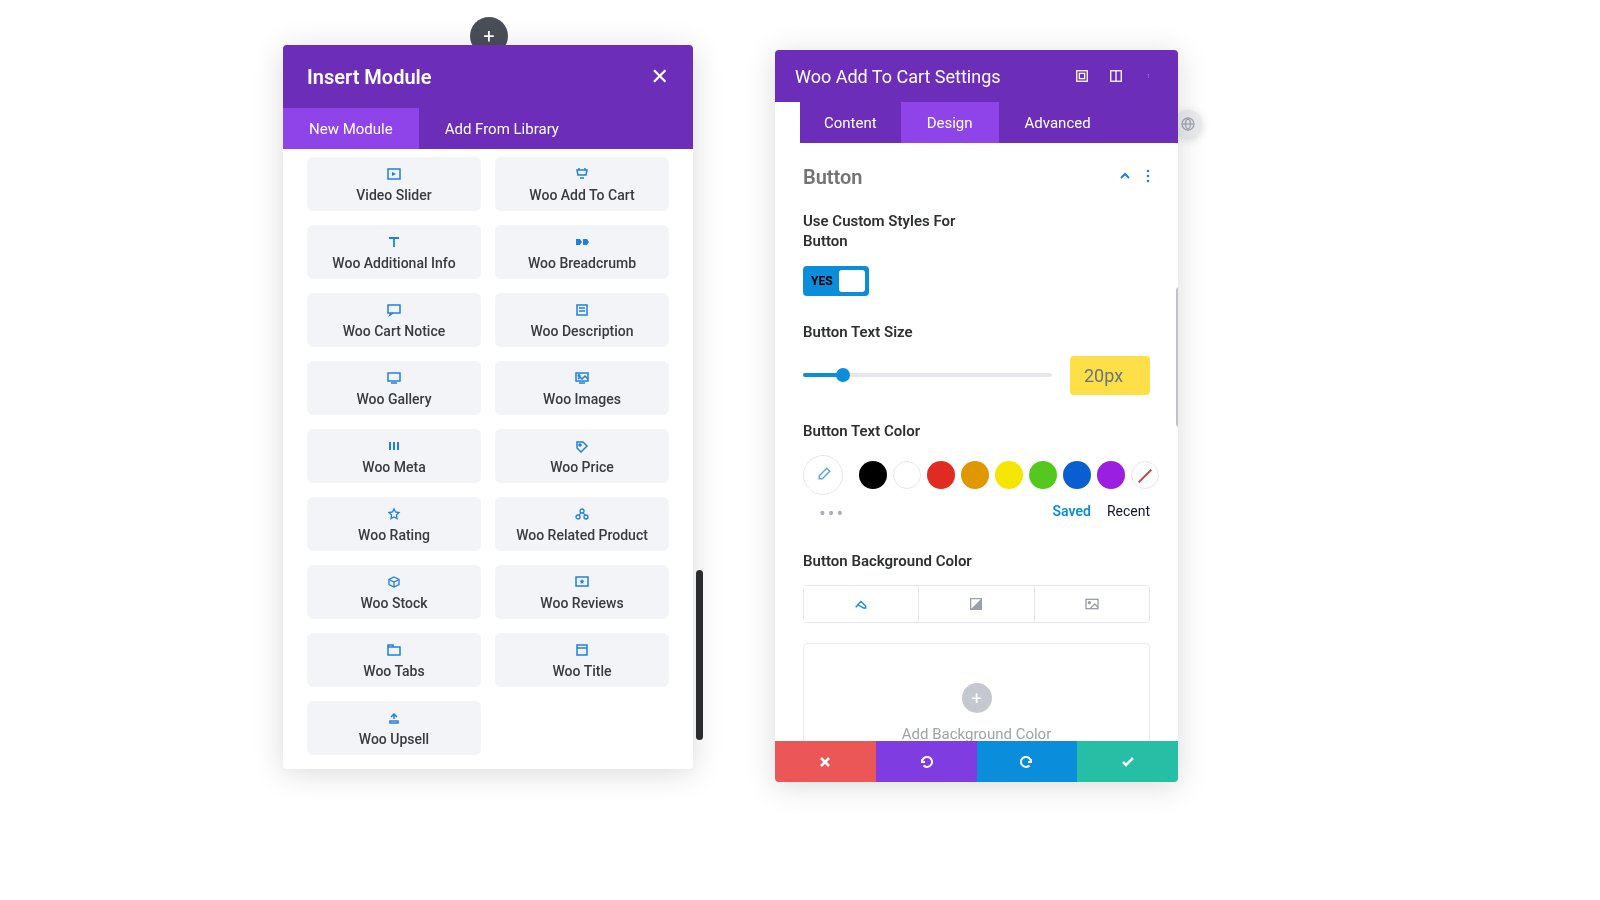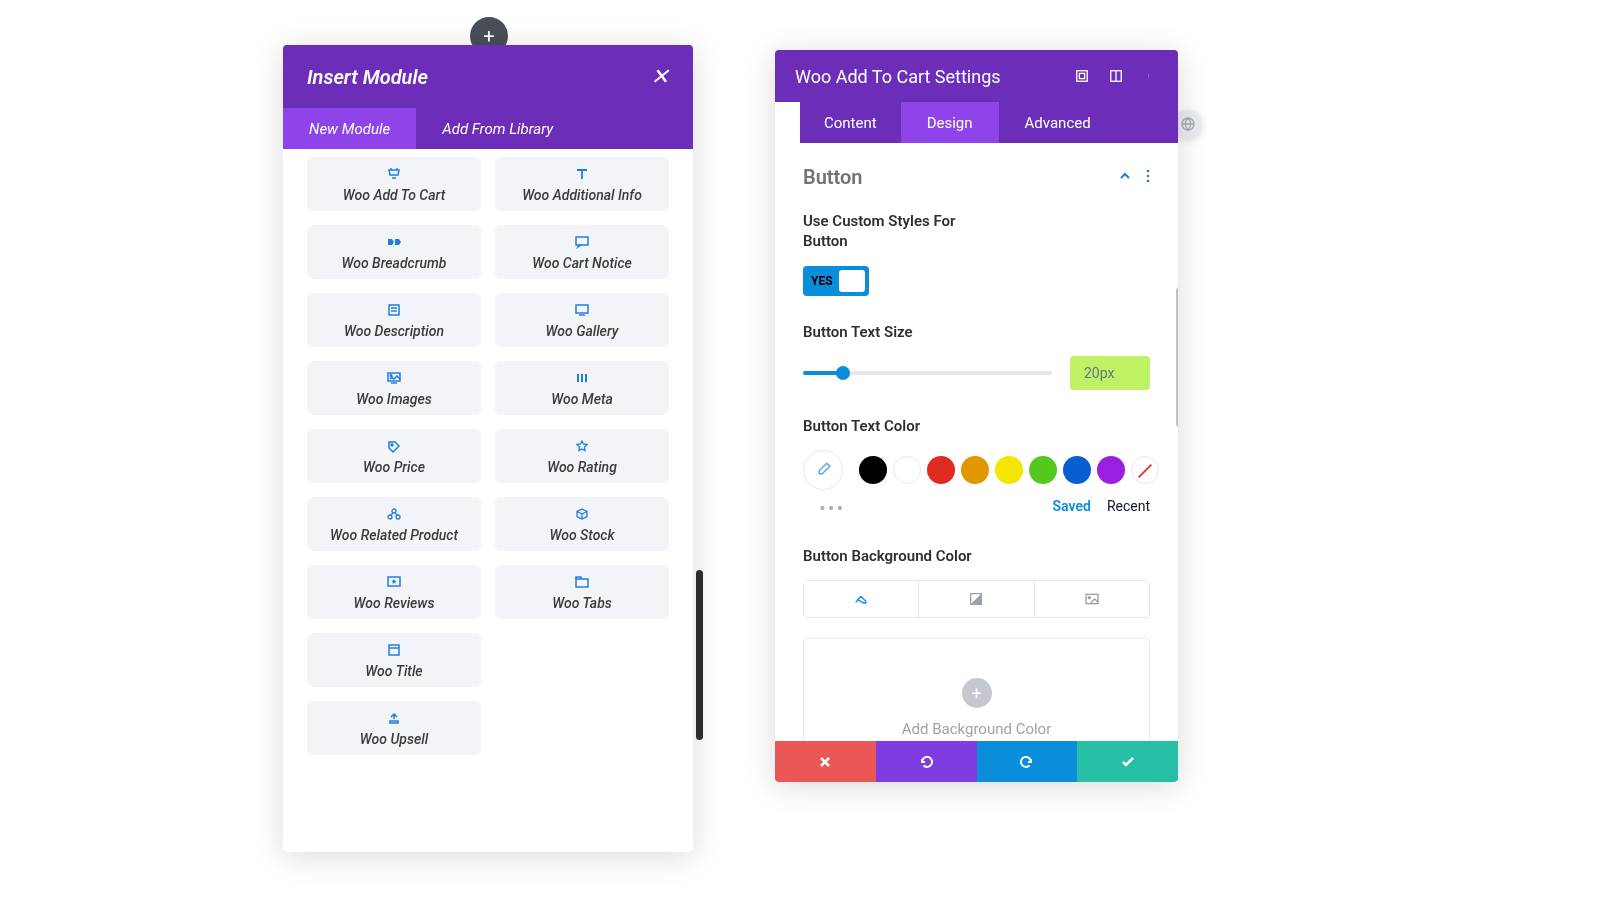--- a/index.html
+++ b/index.html
@@ -11,21 +11,21 @@
   position: relative;
 }
 .panel {
   position: absolute;
   background: #fff;
   box-shadow: 0 4px 30px rgba(0,0,0,0.15);
   border-radius: 4px;
 }
 
 
-.panel-left { left: 283px; top: 45px; width: 410px; height: 807px; z-index: 2; font-style: italic; }
+.panel-left { left: 283px; top: 45px; width: 410px; height: 724px; z-index: 2; }
 .panel-header {
   background: #6c2eb9;
   color: #fff;
   display: flex;
   align-items: center;
   justify-content: space-between;
   padding: 0 24px;
   height: 63px;
   border-top-left-radius: 4px;
   border-top-right-radius: 4px;
@@ -151,21 +151,21 @@
   gap: 6px;
   cursor: pointer;
 }
 .toggle span { color: #000000; font-size: 12px; font-weight: 700; }
 .toggle .knob { width: 26px; height: 22px; background: #fff; border-radius: 3px; }
 
 .slider-row { display:flex; align-items:center; gap: 18px; }
 .slider-track { flex:1; height:4px; background:#e5e7eb; border-radius:4px; position:relative; }
 .slider-fill { position:absolute; left:0; top:0; bottom:0; width:16%; background:#0a8ddb; border-radius:4px; }
 .slider-thumb { position:absolute; left:16%; top:50%; width:14px; height:14px; background:#0a8ddb; border-radius:50%; transform:translate(-50%,-50%); }
-.slider-value { background:#bef264; border-radius:4px; padding: 9px 14px; font-size:14px; color:#6b7280; min-width:80px; }
+.slider-value { background:#fde047; border-radius:4px; padding: 9px 14px; font-size:18px; color:#6b7280; min-width:80px; }
 
 .swatch-row { display:flex; gap: 6px; align-items:center; flex-wrap: nowrap; }
 .swatch { width:28px; height:28px; border-radius:50%; cursor:pointer; flex:0 0 auto; }
 .swatch.picker { border:1px solid #e5e7eb; background:#fff; display:flex; align-items:center; justify-content:center; width:40px; height:40px; margin-right: 10px; }
 .swatch.picker svg { width:18px; height:18px; color:#5ba7e6; }
 .swatch.none { background: #fff; border:1px solid #e5e7eb; position:relative; }
 .swatch.none::after { content:""; position:absolute; left:4px; right:4px; top:50%; height:2px; background:#d33; transform:rotate(-45deg); }
 .swatch.white { border:1px solid #e5e7eb; }
 .swatch-dots { color:#adb0b6; font-size:20px; letter-spacing:2px; margin-left:16px; margin-top:6px; user-select:none; }
 .swatch-labels { display:flex; justify-content:flex-end; gap:16px; margin-top:8px; font-size:14px; }
@@ -213,20 +213,29 @@
     <div class="panel-title">Insert Module</div>
     <div class="close-x">✕</div>
   </div>
   <div class="tabs">
     <div class="tab active">New Module</div>
     <div class="tab">Add From Library</div>
     <div class="tabs-spacer"></div>
   </div>
   <div class="module-body">
     <div class="module-grid">
+      <div class="module-card">
+        <div class="icon">
+            <svg width="16" height="14" viewBox="0 0 16 14" fill="none" stroke="currentColor" stroke-width="1.5">
+              <rect x="2" y="2" width="12" height="10"></rect>
+              <path d="M6 5l4 2-4 2z" fill="currentColor" stroke="none"></path>
+            </svg>
+          </div>
+        <div class="label">Video Slider</div>
+      </div>
       <div class="module-card">
         <div class="icon">
             <svg width="16" height="14" viewBox="0 0 16 14" fill="none" stroke="currentColor" stroke-width="1.5">
               <path d="M3 3h10l-1 5H4z"></path>
               <path d="M5 3V1M11 3V1"></path>
               <path d="M6 11h4"></path>
             </svg>
           </div>
         <div class="label">Woo Add To Cart</div>
       </div>

